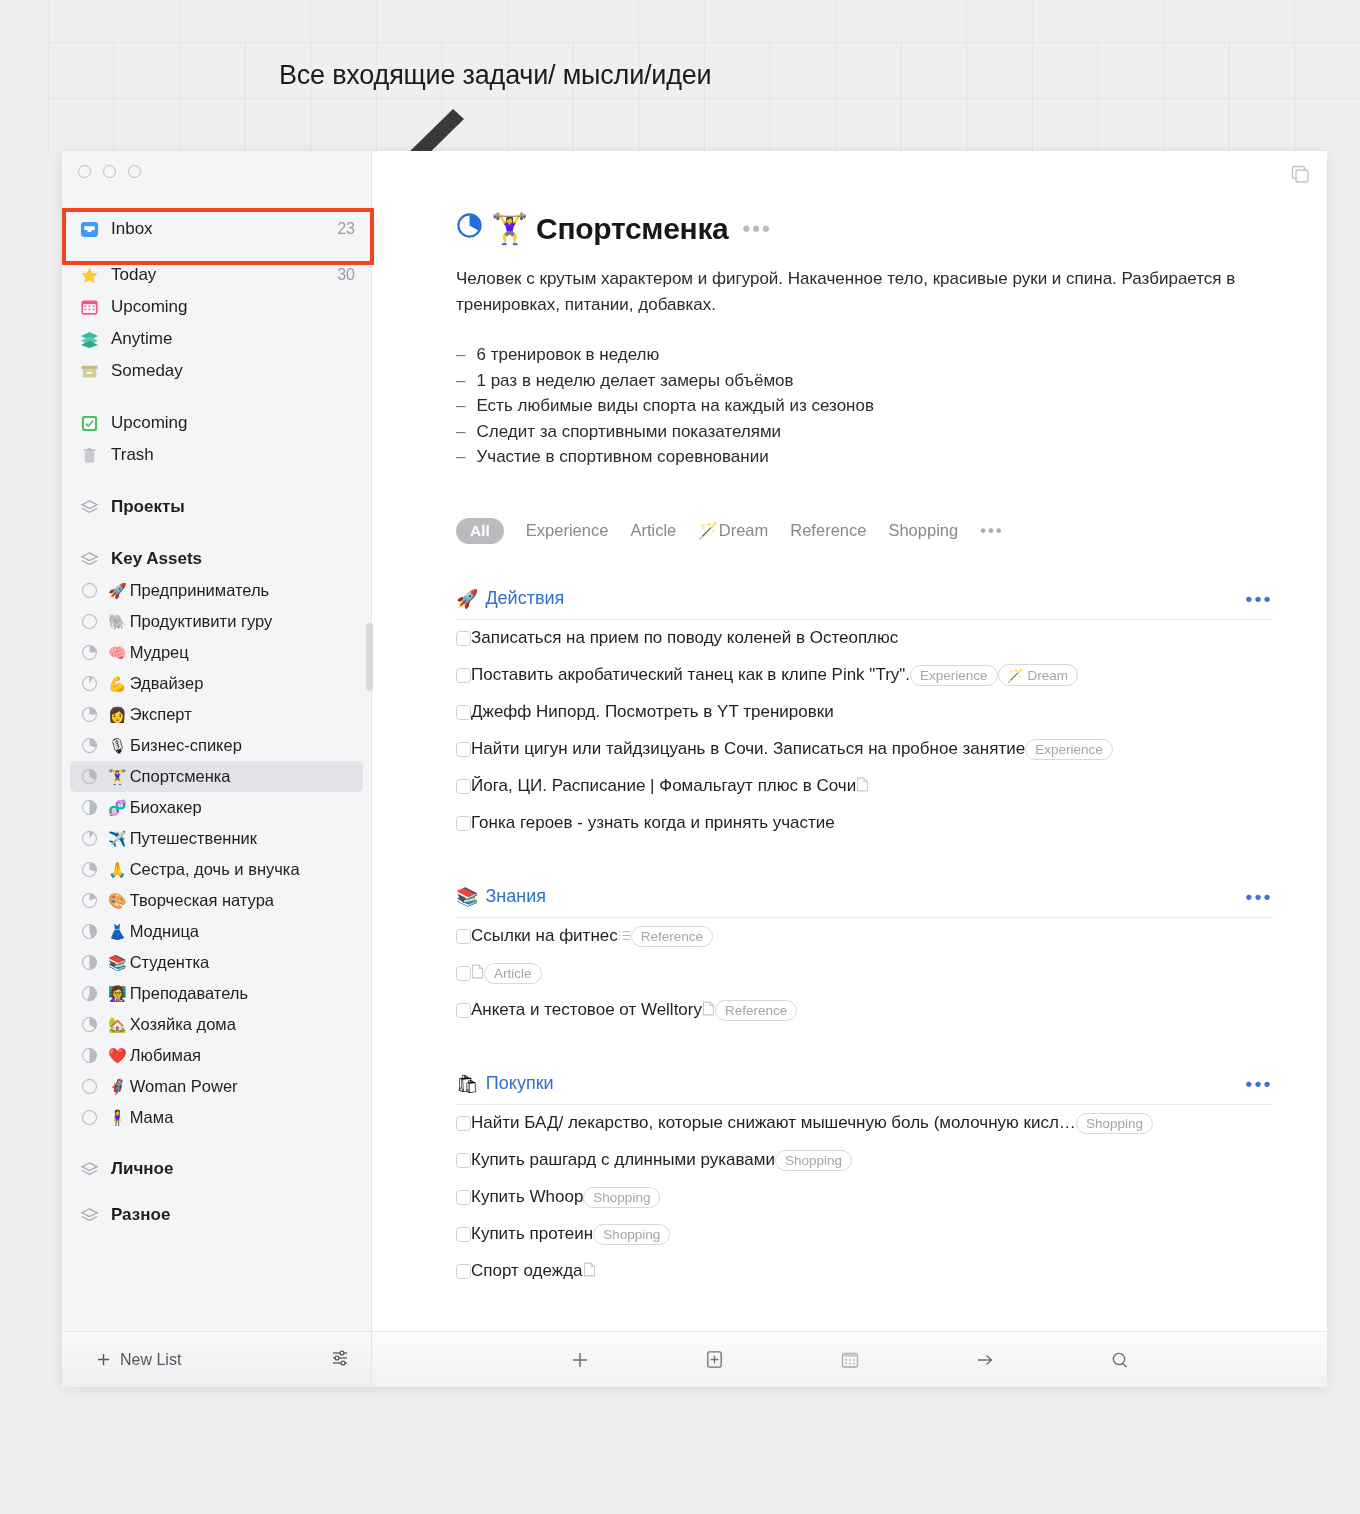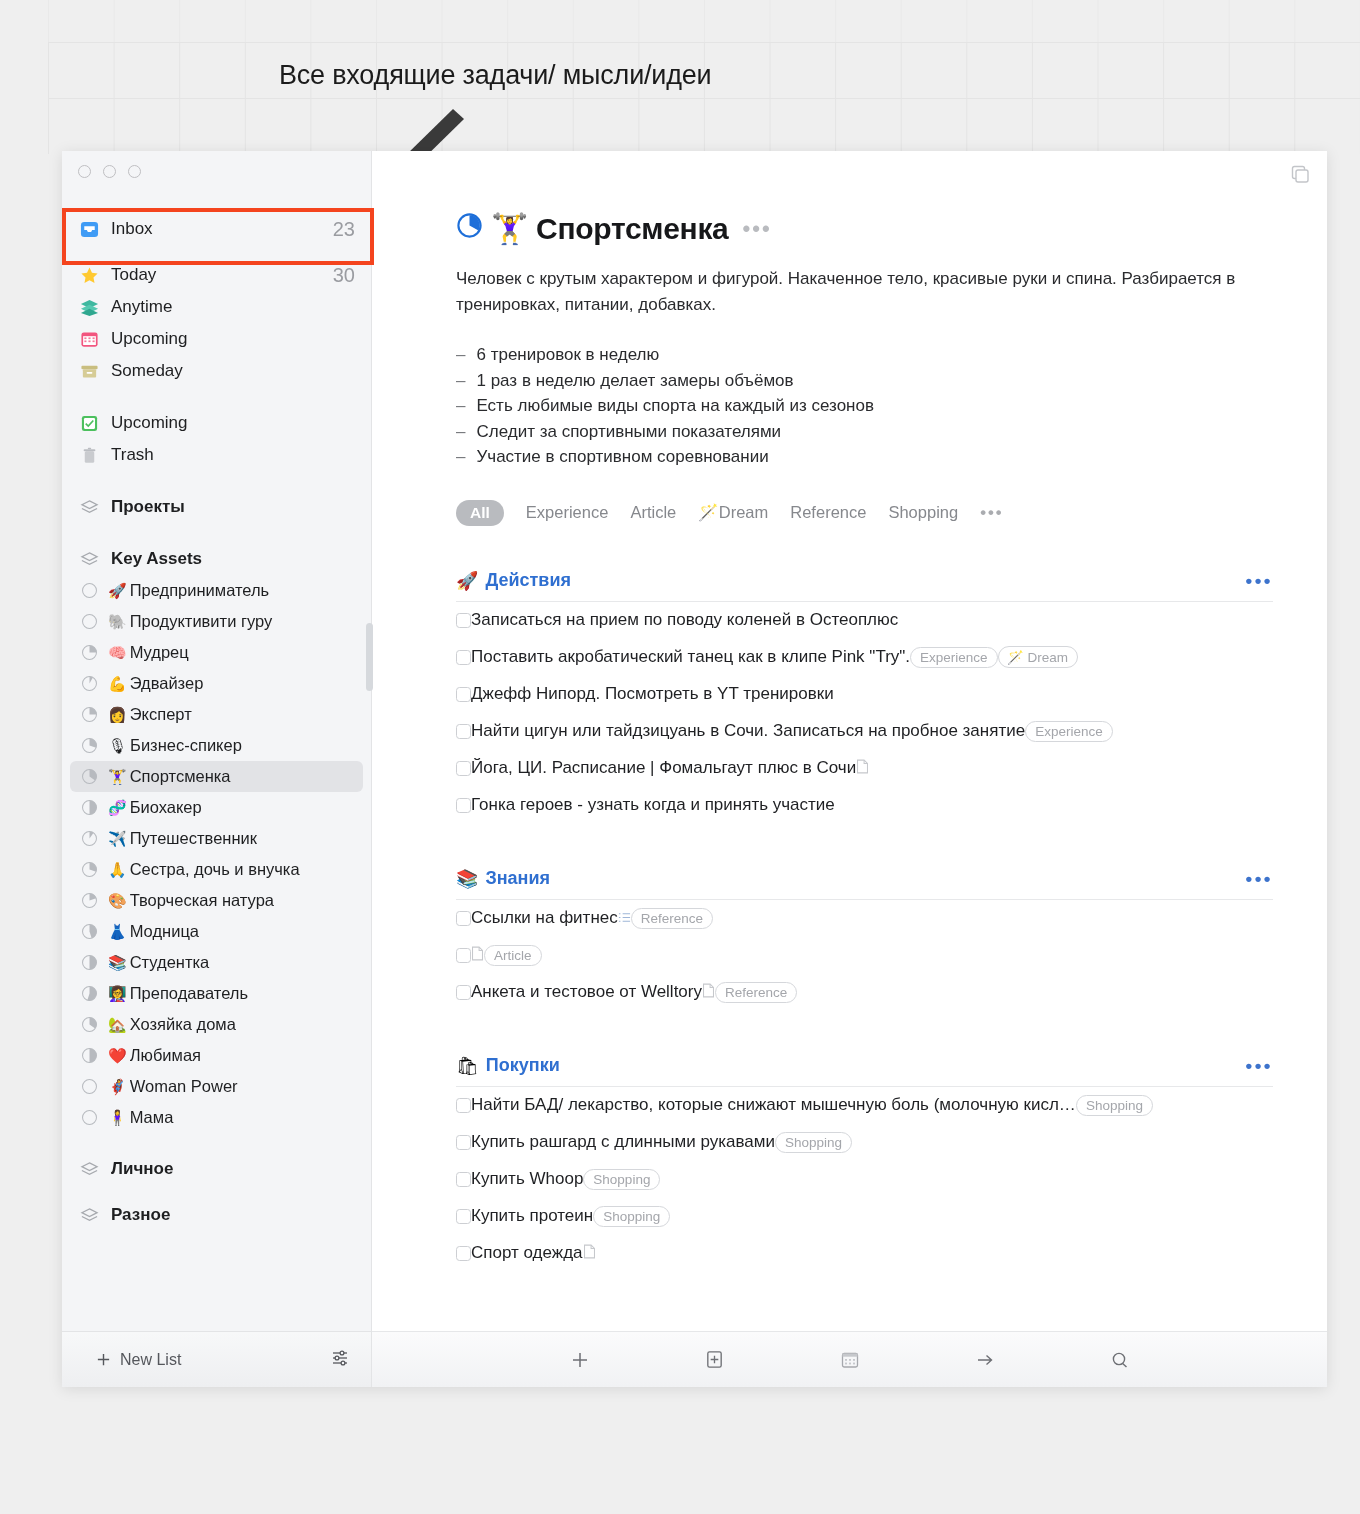--- a/index.html
+++ b/index.html
@@ -86,21 +86,21 @@
     color: #1e1f21;
     white-space: nowrap;
   }
   .srow .ico {
     width: 22px; height: 22px;
     margin-right: 11px;
     display: flex; align-items: center; justify-content: center;
     flex: 0 0 22px;
   }
   .srow .lbl { flex: 1 1 auto; overflow: hidden; text-overflow: ellipsis; }
-  .srow .cnt { color: #9a9ca1; font-size: 20px; }
+  .srow .cnt { color: #9a9ca1; font-size: 16px; }
   .srow.bold .lbl { font-weight: bold; }
   .srow.selected { background: #e2e3e6; border-radius: 6px; margin: 0 8px; padding: 0 8px; }
   .gap-s { height: 14px; }
   .gap-m { height: 20px; }
 
   .proj .ico { margin-right: 8px; }
   .proj { font-size: 16.5px; height: 31px; }
   .proj .emoji { margin-right: 3px; font-size: 15px; }
 
   
@@ -155,38 +155,38 @@
   .bullets { margin-top: 24px; }
   .bullets li {
     list-style: none;
     font-size: 17px; line-height: 25.5px; color: #2a2b2e;
     display: flex; gap: 11px;
   }
   .bullets li .dash { color: #76787c; }
 
   .filters {
     display: flex; align-items: center; gap: 22px;
-    margin-top: 30px;
+    margin-top: 48px;
     font-size: 16.5px; color: #86888d;
   }
   .filters .pill-all {
     background: #b9bbbf; color: #fff; font-weight: bold;
     padding: 4px 14px; border-radius: 13px; font-size: 15.5px;
   }
   .filters .f { cursor: default; }
   .filters .fdots { color: #aaacb0; font-weight: bold; letter-spacing: 2px; }
 
   .section { margin-top: 44px; }
   .sec-head {
     display: flex; align-items: center;
     border-bottom: 1px solid #e7e8ea;
     padding-bottom: 9px;
   }
   .sec-head .semoji { font-size: 18px; margin-right: 7px; }
-  .sec-head .stitle { font-size: 18px; font-weight: bold; color: #2f6fd0; }
+  .sec-head .stitle { font-size: 18px; font-weight: normal; color: #2f6fd0; }
   .sec-head .sdots { margin-left: auto; color: #3d73cc; font-weight: bold; letter-spacing: 2.5px; font-size: 19px; }
 
   .task {
     display: flex; align-items: center;
     height: 37px;
     font-size: 17px; color: #1f2023; text-align: center;
   }
   .task:first-of-type { margin-top: 10px; }
   .cb {
     width: 15px; height: 15px; flex: 0 0 15px;
@@ -266,49 +266,49 @@
           <div class="gap-s"></div>
 
           <div class="srow">
             <span class="ico">
               <svg width="19" height="19" viewBox="0 0 20 20">
                   <polygon points="10,1.5 12.6,7 18.5,7.8 14.2,12 15.3,18 10,15.1 4.7,18 5.8,12 1.5,7.8 7.4,7" fill="#ffc931"></polygon>
                 </svg>
             </span>
             <span class="lbl">Today</span>
             <span class="cnt">30</span>
-          </div>
-
-          <div class="srow">
-            <span class="ico">
-              <svg width="19" height="19" viewBox="0 0 20 20">
-                  <polygon points="10,2 19,6.4 10,10.8 1,6.4" fill="#3fb8a0"></polygon>
-                  <polygon points="10,7 19,11.4 10,15.8 1,11.4" fill="#55c9b1"></polygon>
-                  <polygon points="10,11.4 19,15.8 10,19 1,15.8" fill="#2fa78f"></polygon>
-                </svg>
-            </span>
-            <span class="lbl">Anytime</span>
           </div>
 
           <div class="srow">
             <span class="ico">
               <svg width="19" height="19" viewBox="0 0 20 20">
                   <rect x="1.5" y="2.5" width="17" height="15" rx="2.5" fill="#f2557f"></rect>
                   <rect x="3.3" y="6.5" width="13.4" height="9.3" fill="#fff"></rect>
                   <g fill="#f6799b">
                     <rect x="4.6" y="7.8" width="2.2" height="1.8"></rect>
                     <rect x="8.9" y="7.8" width="2.2" height="1.8"></rect>
                     <rect x="13.2" y="7.8" width="2.2" height="1.8"></rect>
                     <rect x="4.6" y="11" width="2.2" height="1.8"></rect>
                     <rect x="8.9" y="11" width="2.2" height="1.8"></rect>
                     <rect x="13.2" y="11" width="2.2" height="1.8"></rect>
                   </g>
                 </svg>
             </span>
             <span class="lbl">Upcoming</span>
+          </div>
+
+          <div class="srow">
+            <span class="ico">
+              <svg width="19" height="19" viewBox="0 0 20 20">
+                  <polygon points="10,2 19,6.4 10,10.8 1,6.4" fill="#3fb8a0"></polygon>
+                  <polygon points="10,7 19,11.4 10,15.8 1,11.4" fill="#55c9b1"></polygon>
+                  <polygon points="10,11.4 19,15.8 10,19 1,15.8" fill="#2fa78f"></polygon>
+                </svg>
+            </span>
+            <span class="lbl">Anytime</span>
           </div>
 
           <div class="srow">
             <span class="ico">
               <svg width="19" height="19" viewBox="0 0 20 20">
                   <rect x="1.5" y="4" width="17" height="3.6" rx="1" fill="#c9be80"></rect>
                   <rect x="3" y="7.6" width="14" height="8.6" rx="1" fill="#d6cc96"></rect>
                   <rect x="7" y="10.5" width="6" height="1.9" rx="0.8" fill="#fff"></rect>
                 </svg>
             </span>

